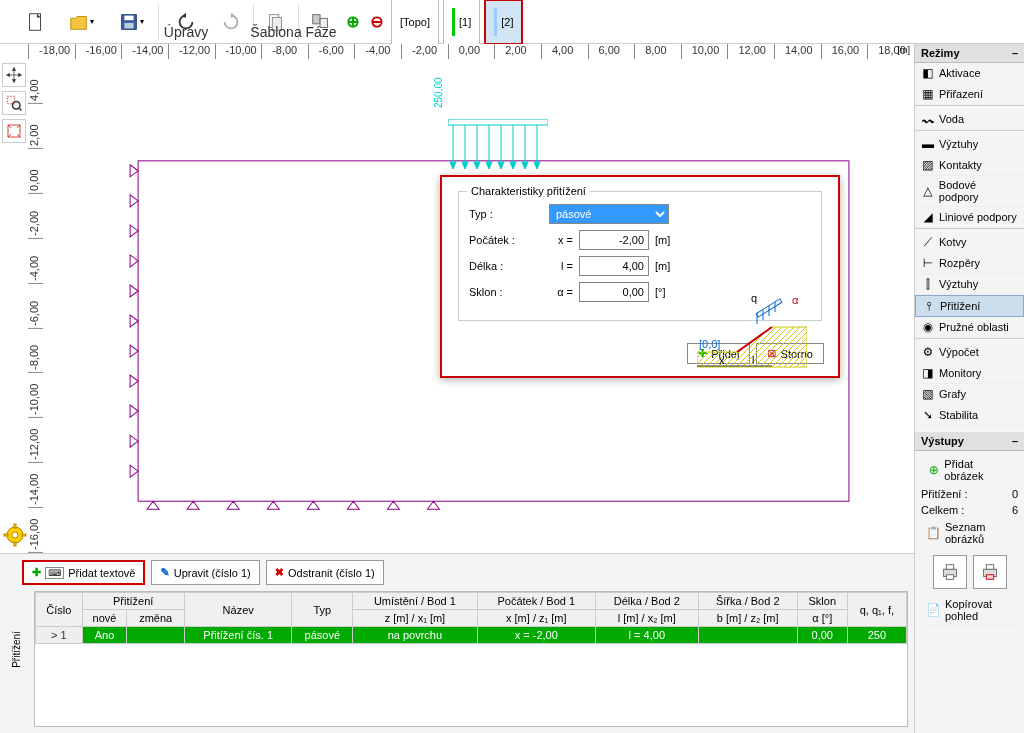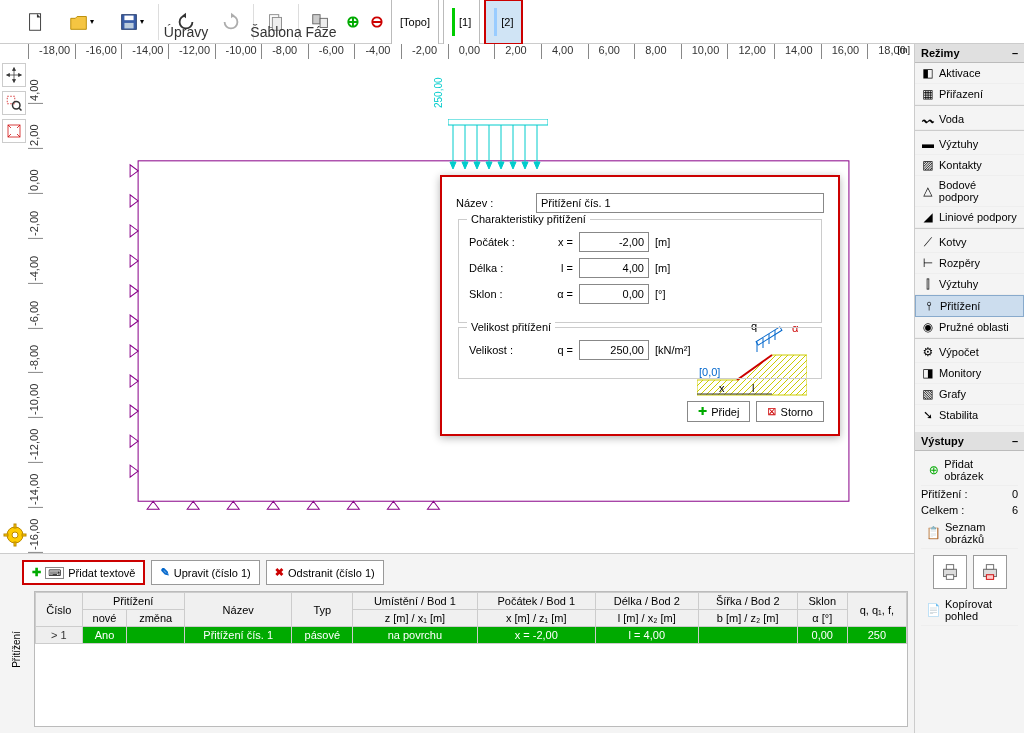--- a/index.html
+++ b/index.html
@@ -424,26 +424,26 @@
           <td>0,00</td>
           <td>250</td>
         </tr>
       </tbody>
     </table>
   </div>
 </div>
 
 <div class="dlg">
   <div class="dlg-body">
-    <div class="dlg-row">
-      <span class="lbl">Název :</span>
-      <input type="text" style="flex: 1 1 0%;" value="Přitížení čís. 1">
-    </div>
     <div class="fieldset" style="position:relative">
       <div class="legend">Charakteristiky přitížení</div>
+      <div class="dlg-row">
+        <span class="lbl">Typ :</span>
+        <select class="sel-hl"><option>pásové</option></select>
+      </div>
       <div class="dlg-row">
         <span class="lbl">Počátek :</span>
         <span class="eq">x =</span>
         <input type="text" class="val" value="-2,00" style="">
         <span class="unit">[m]</span>
       </div>
       <div class="dlg-row">
         <span class="lbl">Délka :</span>
         <span class="eq">l =</span>
         <input type="text" class="val" value="4,00" style="">
@@ -473,29 +473,20 @@
           </g>
         <text x="54" y="10" font-size="9">q</text>
         <text x="95" y="12" font-size="9" fill="#c00">α</text>
         <text x="2" y="56" font-size="8" fill="#06c">[0,0]</text>
         <text x="22" y="72" font-size="9">x</text>
         <text x="55" y="72" font-size="9">l</text>
         <line x1="0" y1="74" x2="40" y2="74" stroke="#333"></line>
           <line x1="40" y1="74" x2="75" y2="74" stroke="#333"></line>
       </svg>
     </div>
-    <div class="fieldset">
-      <div class="legend">Velikost přitížení</div>
-      <div class="dlg-row">
-        <span class="lbl">Velikost :</span>
-        <span class="eq">q =</span>
-        <input type="text" class="val" value="250,00" style="">
-        <span class="unit">[kN/m²]</span>
-      </div>
-    </div>
   </div>
   <div class="dlg-ft">
     <div class="b">
         <span style="color:#0a0">✚</span>
         <span>Přidej</span>
       </div>
     <div class="b">
         <span style="color:#c00">⊠</span>
         <span>Storno</span>
       </div>

